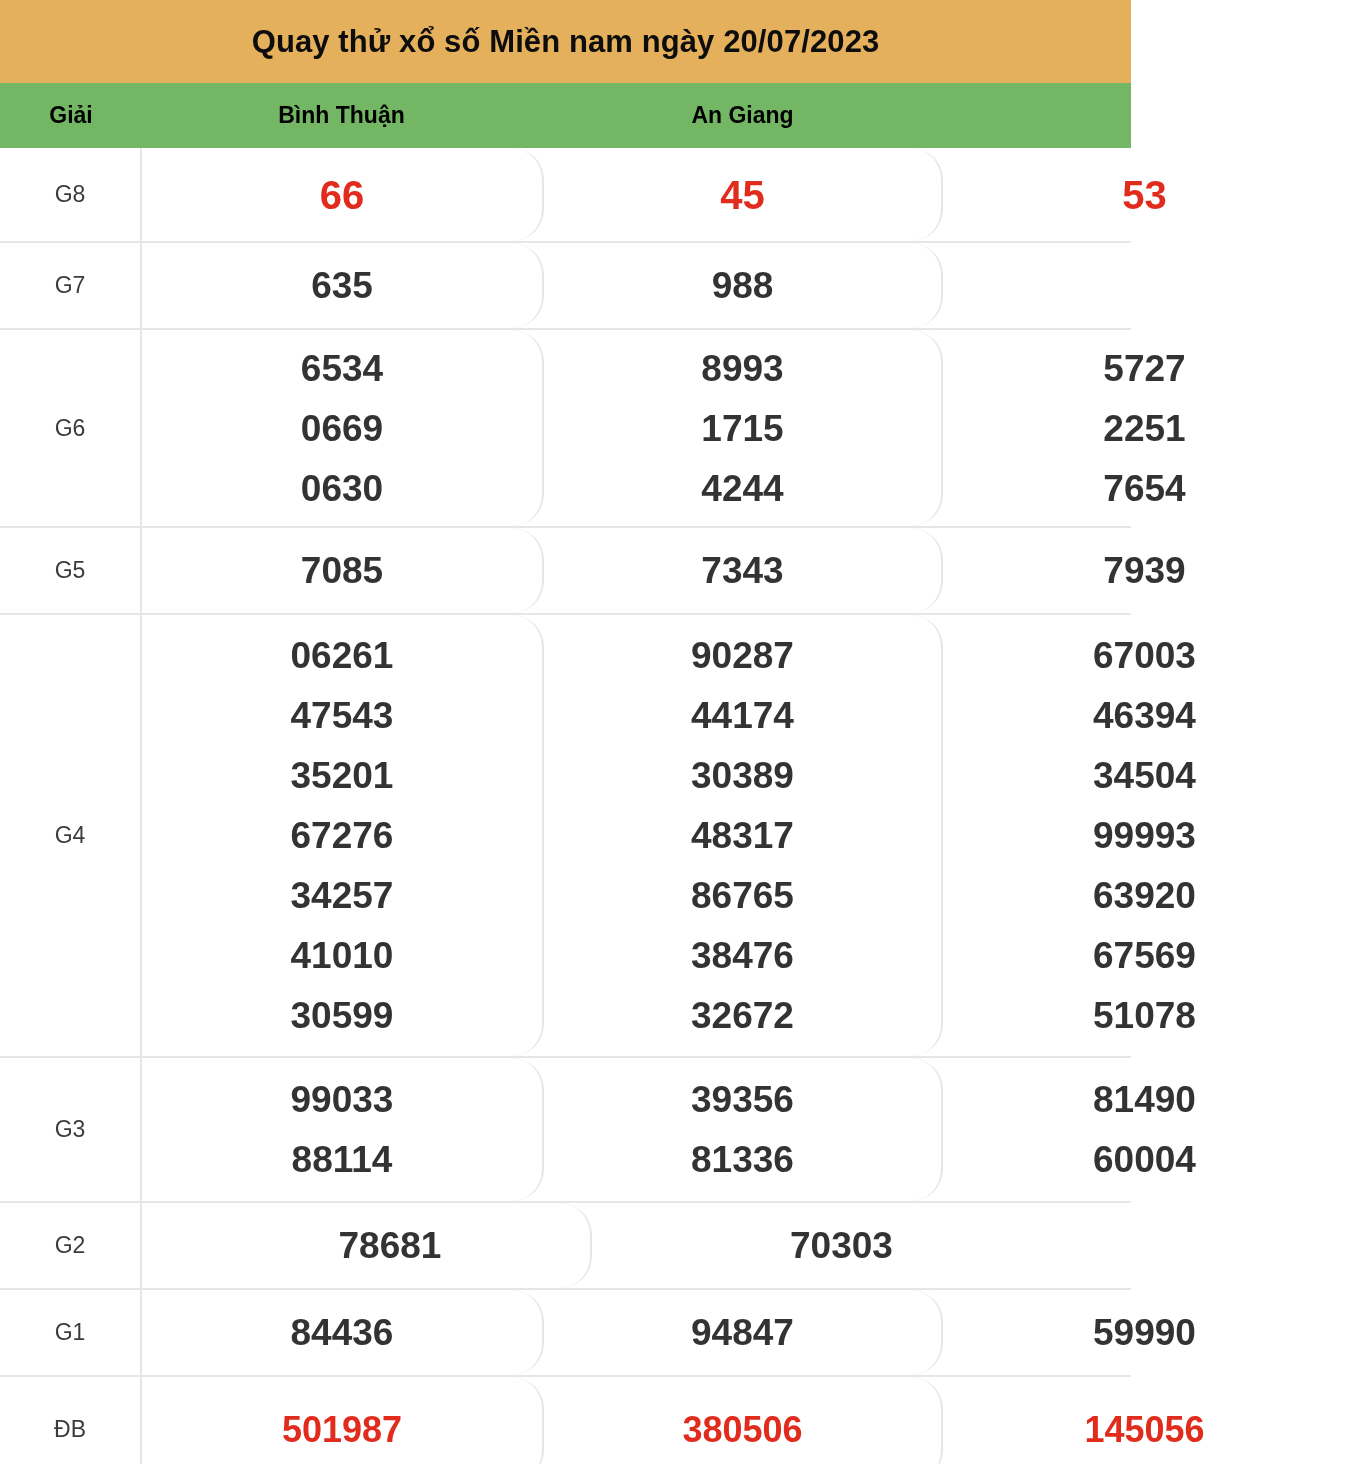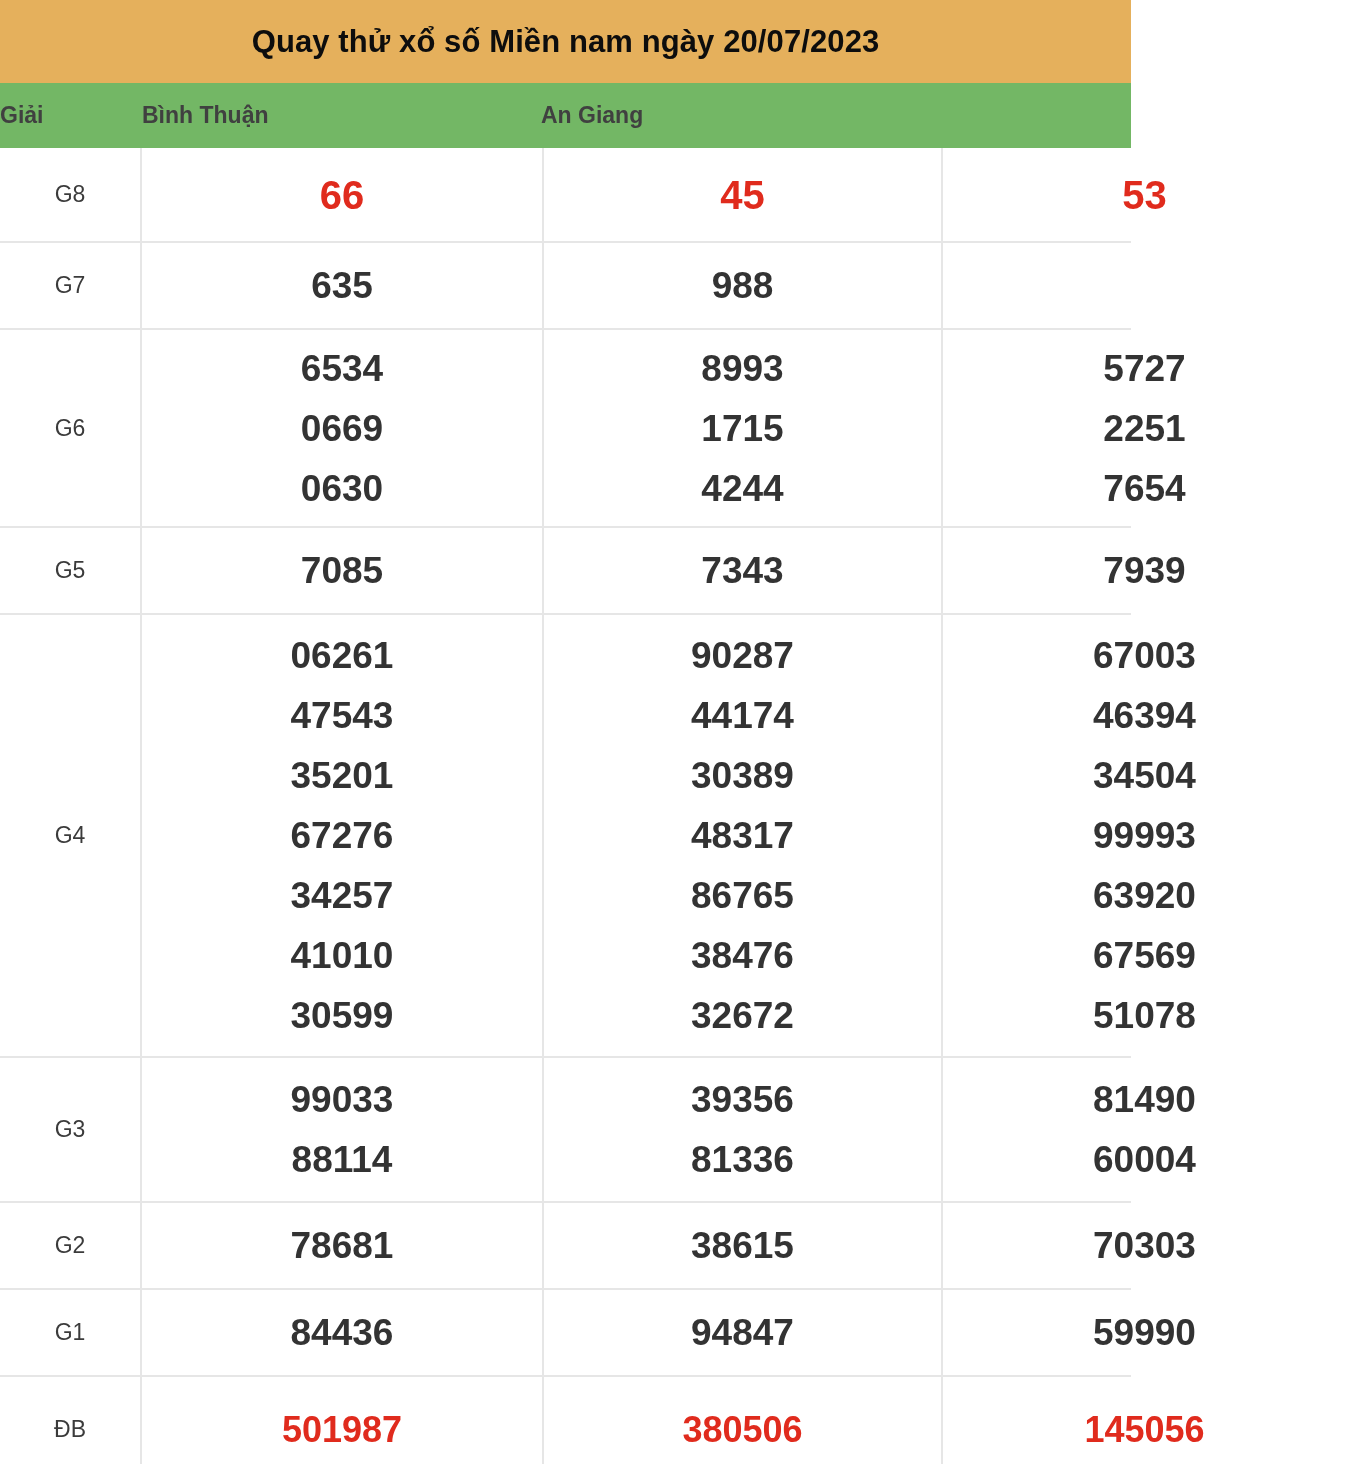--- a/index.html
+++ b/index.html
@@ -46,21 +46,22 @@
   .col-header {
     height: 65px;
     flex: 0 0 65px;
     background: #73b765;
     display: flex;
     align-items: center;
   }
   .col-header .hcell {
     font-size: 23px;
     font-weight: bold;
-    color: #404040;
+    color: #000000;
+    text-align: center;
     white-space: nowrap;
     line-height: 1;
   }
 
   
   .c-prize  { width: 142px;  flex: 0 0 142px; }
   .c-p1     { width: 402px;  flex: 0 0 402px; }
   .c-p2     { width: 399px;  flex: 0 0 399px; }
   .c-p3     { width: 403px;  flex: 0 0 403px; }
 
@@ -88,20 +89,21 @@
   }
   .cell.prize-label {
     font-size: 23px;
     font-weight: normal;
     color: #3b3b3b;
     border-right: 2px solid #e6e6e6;
   }
   .cell.numbers {
     border-right: 2px solid #e6e6e6;
     padding: 12px;
+    border-radius: 32px;
   }
   .cell.numbers.last { border-right: none; }
 
   .num {
     font-size: 37px;
     font-weight: bold;
     color: #333333;
     line-height: 1.0;
     white-space: nowrap;
   }
@@ -115,21 +117,21 @@
   .row-db .num { font-size: 36px; }
   .row-g8 .num { font-size: 40px; }
 
   
   .row-g8 { height: 93px; }
   .row-g7 { height: 85px; }
   .row-g6 { height: 196px; }
   .row-g5 { height: 85px; }
   .row-g4 { height: 441px; }
   .row-g3 { height: 143px; }
-  .row-g2 { height: 85px; }
+  .row-g2 { height: 85px; gap: 48px; }
   .row-g1 { height: 85px; }
   .row-db { height: 105px; }
 </style>
 </head>
 <body>
 
 <div class="lottery-page">
 
   <div class="title-bar">
     <div class="title-text">Quay thử xổ số Miền nam ngày 20/07/2023</div>
@@ -236,23 +238,20 @@
         <div class="cell numbers c-p3 last">
           <div class="num">81490</div>
           <div class="num">60004</div>
         </div>
       </div>
       <div class="prize-row row-g2">
         <div class="cell prize-label c-prize">G2</div>
         <div class="cell numbers c-p1">
           <div class="num">78681</div>
         </div>
-        <div class="cell numbers c-p2">
-          <div class="num">38615</div>
-        </div>
         <div class="cell numbers c-p3 last">
           <div class="num">70303</div>
         </div>
       </div>
       <div class="prize-row row-g1">
         <div class="cell prize-label c-prize">G1</div>
         <div class="cell numbers c-p1">
           <div class="num">84436</div>
         </div>
         <div class="cell numbers c-p2">

